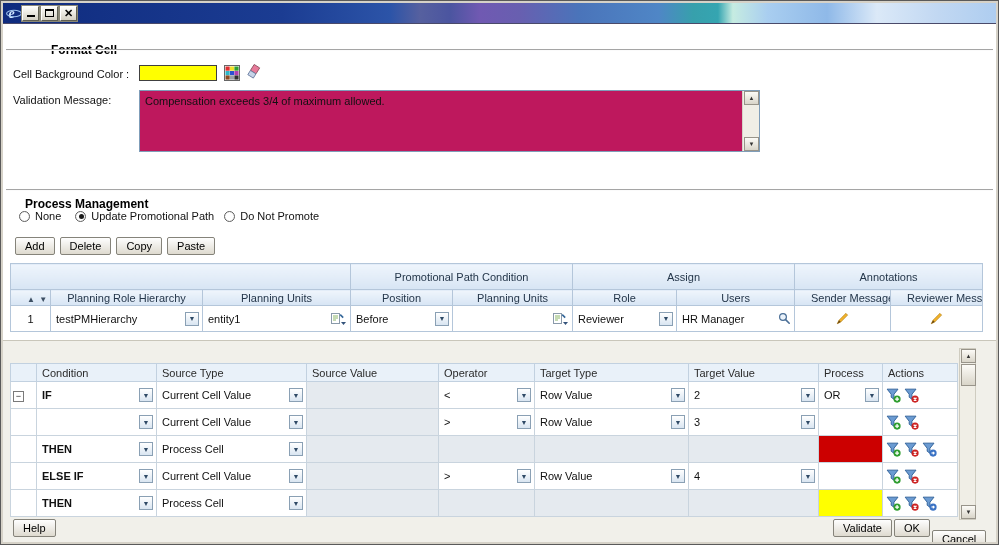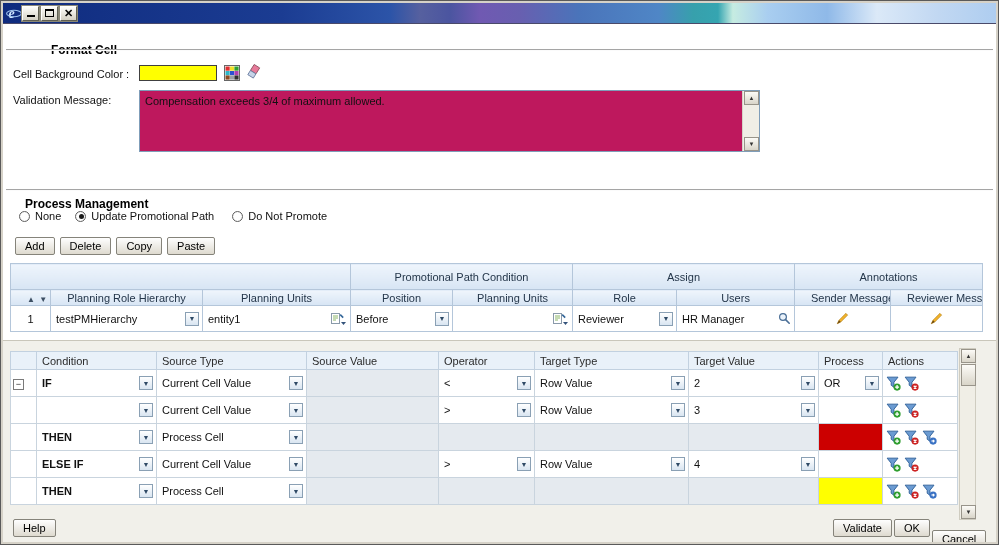--- a/index.html
+++ b/index.html
@@ -91,21 +91,21 @@
   .cf { display:flex; align-items:center; justify-content:space-between; height:100%; padding:0 3px 0 5px; gap:2px; }
   .dd {
     display:inline-flex; align-items:center; justify-content:center; flex:0 0 auto;
     width:14px; height:14px; border:1px solid #8aa0b4;
     background:linear-gradient(#ffffff,#d9e5f1); cursor:pointer;
   }
   .dd::after { content:"▼"; font-size:7px; color:#2f4a66; }
 
   
   .bottom-pane { position:absolute; left:0; right:0; top:316px; bottom:0; background:#f1f0ea; border-top:1px solid #c9c6ba; }
-  .cond-table { position:absolute; left:7px; top:10px; width:947px; background:#fff;border-radius:21px; }
+  .cond-table { position:absolute; left:7px; top:22px; width:947px; background:#fff;border-radius:21px; }
   .cond-table th { background:#e9f1f9; border:1px solid #c2d1e0; height:18px; font-weight:normal; text-align:left; padding:0 5px; color:#2b2b2b; }
   .cond-table td { border:1px solid #c9d4de; height:27px; padding:0; background:#fff; overflow:hidden; white-space:nowrap; }
   .cond-table td.dis { background:#e5eaef; }
   .c-exp { text-align:left; }
   .expbox {
     display:inline-block; width:11px; height:11px; margin-left:2px;
     border:1px solid #7a7a7a; background:#fff; color:#222;
     font-size:9px; line-height:9px; text-align:center; cursor:pointer;
   }
   .b { font-weight:bold; }
@@ -185,21 +185,21 @@
 
     <div class="radio-row">
       <span class="radio-item">
         <span class="radio"></span>
         <span>None</span>
       </span>
       <span class="radio-item" style="margin-left:14px;">
         <span class="radio sel"></span>
         <span>Update Promotional Path</span>
       </span>
-      <span class="radio-item" style="margin-left:18px;">
+      <span class="radio-item" style="margin-left:10px;">
         <span class="radio"></span>
         <span>Do Not Promote</span>
       </span>
     </div>
 
     <div class="toolbar">
       <button class="btn">Add</button>
       <button class="btn">Delete</button>
       <button class="btn">Copy</button>
       <button class="btn">Paste</button>

